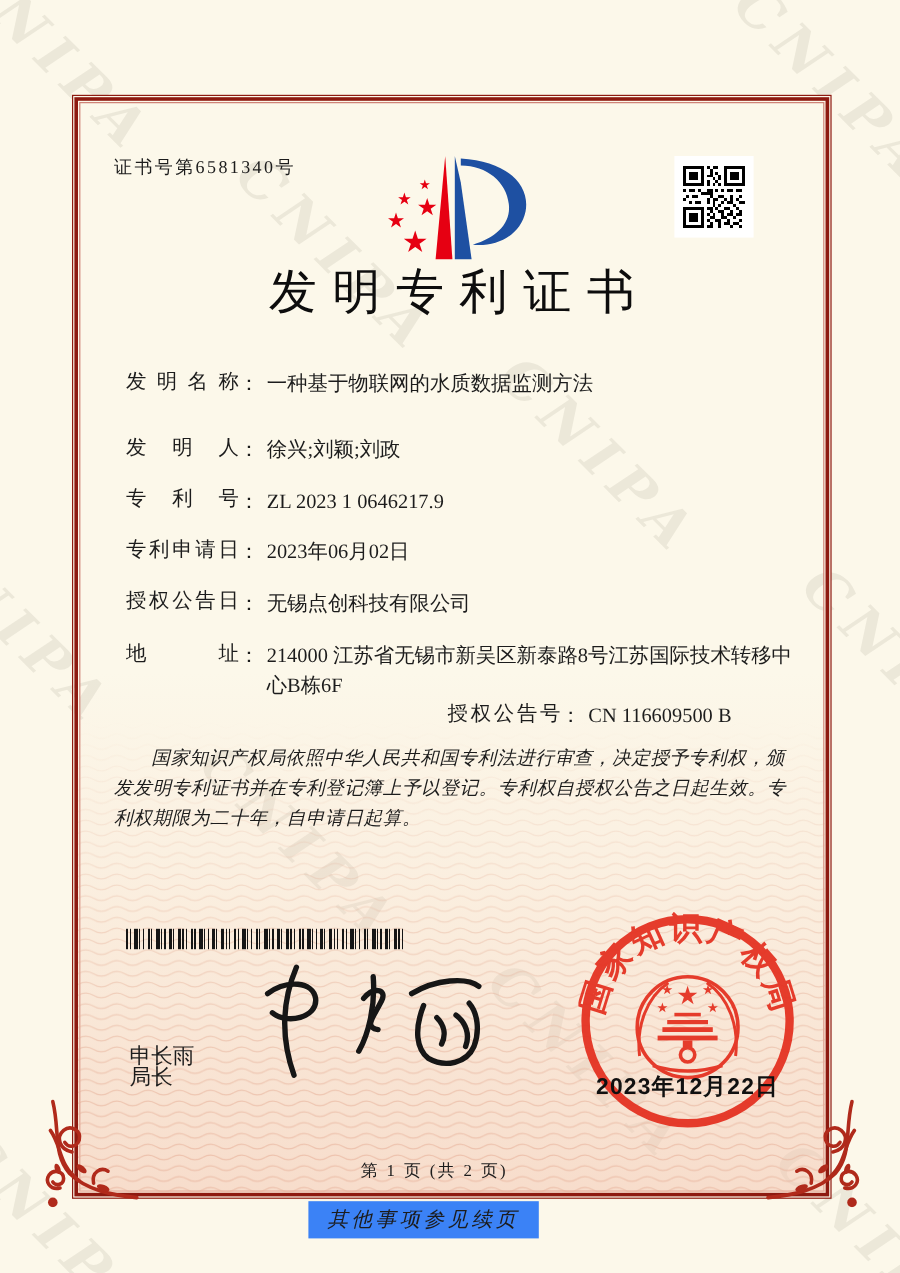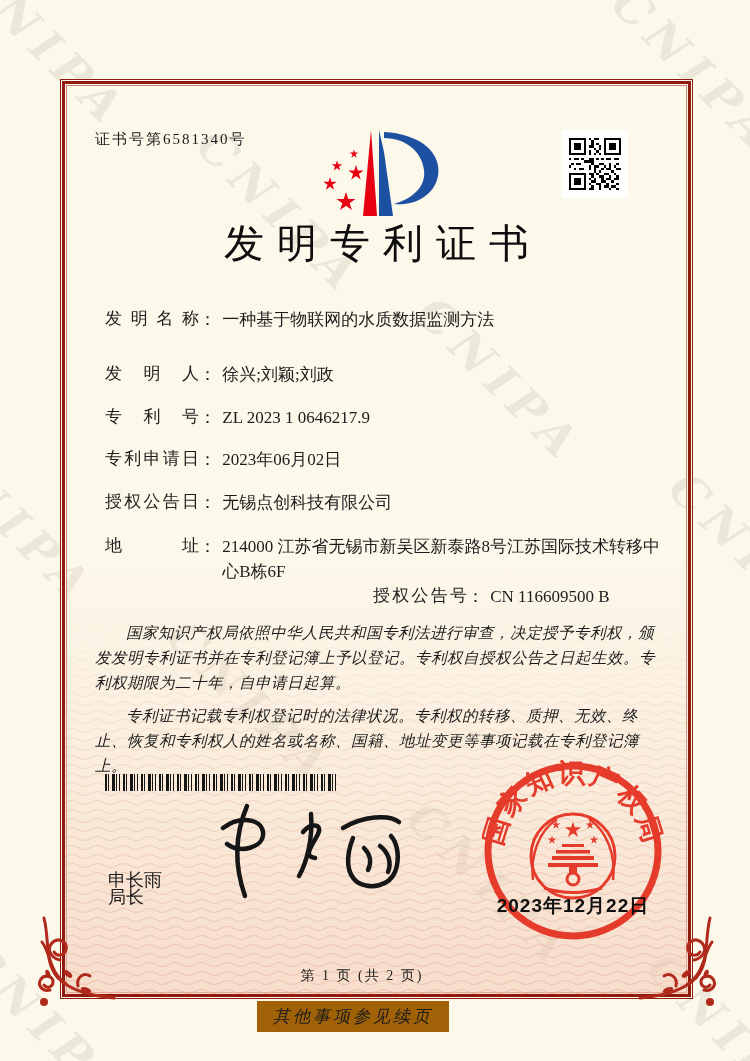--- a/index.html
+++ b/index.html
@@ -71,21 +71,21 @@
   .seal-date{
     position:absolute;left:483px;top:893px;width:180px;text-align:center;z-index:5;
     font-size:19px;font-weight:bold;color:#101010;
     font-family:"Liberation Sans","DejaVu Sans",sans-serif;letter-spacing:1px;
   }
   .flourish{position:absolute;z-index:4;}
   .flourish.left{left:34px;top:916px;}
   .flourish.right{left:638px;top:916px;transform:scaleX(-1);}
   .pageno{position:absolute;left:62px;top:967px;width:600px;text-align:center;z-index:3;font-size:14px;letter-spacing:2px;}
   .note{position:absolute;left:0;top:1001px;width:706px;text-align:center;z-index:3;}
-  .note span{display:inline-block;background:#a16207;padding:4px 16px;font-size:17px;font-style:italic;letter-spacing:3px;}
+  .note span{display:inline-block;background:#3b82f6;padding:4px 16px;font-size:17px;font-style:italic;letter-spacing:3px;}
 </style>
 </head>
 <body>
 
 <span class="wm" style="left:45px;top:45px">CNIPA</span>
 <span class="wm" style="left:695px;top:70px">CNIPA</span>
 <span class="wm" style="left:280px;top:212px">CNIPA</span>
 <span class="wm" style="left:500px;top:380px">CNIPA</span>
 <span class="wm" style="left:12px;top:522px">CNIPA</span>
 <span class="wm" style="left:752px;top:555px">CNIPA</span>
@@ -247,21 +247,20 @@
 </div>
 <div class="r7wrap">
   <span class="grant-no">
     <span class="flabel">授权公告号</span><span class="colon">：</span>
     <span class="fval">CN 116609500 B</span>
   </span>
 </div>
 
 <div class="paras">
   <p>国家知识产权局依照中华人民共和国专利法进行审查，决定授予专利权，颁发发明专利证书并在专利登记簿上予以登记。专利权自授权公告之日起生效。专利权期限为二十年，自申请日起算。</p>
-  <p>专利证书记载专利权登记时的法律状况。专利权的转移、质押、无效、终止、恢复和专利权人的姓名或名称、国籍、地址变更等事项记载在专利登记簿上。</p>
 </div>
 
 <div class="barcode"></div>
 
 <div class="signer-title">局长</div>
 <div class="signer-name">申长雨</div>
 
 <svg class="signature" width="200" height="105" viewBox="0 0 200 105">
   <g fill="none" stroke="#161616" stroke-width="4.5" stroke-linecap="round">
     <path d="M42,10 C31,36 28,66 40,100"></path>

